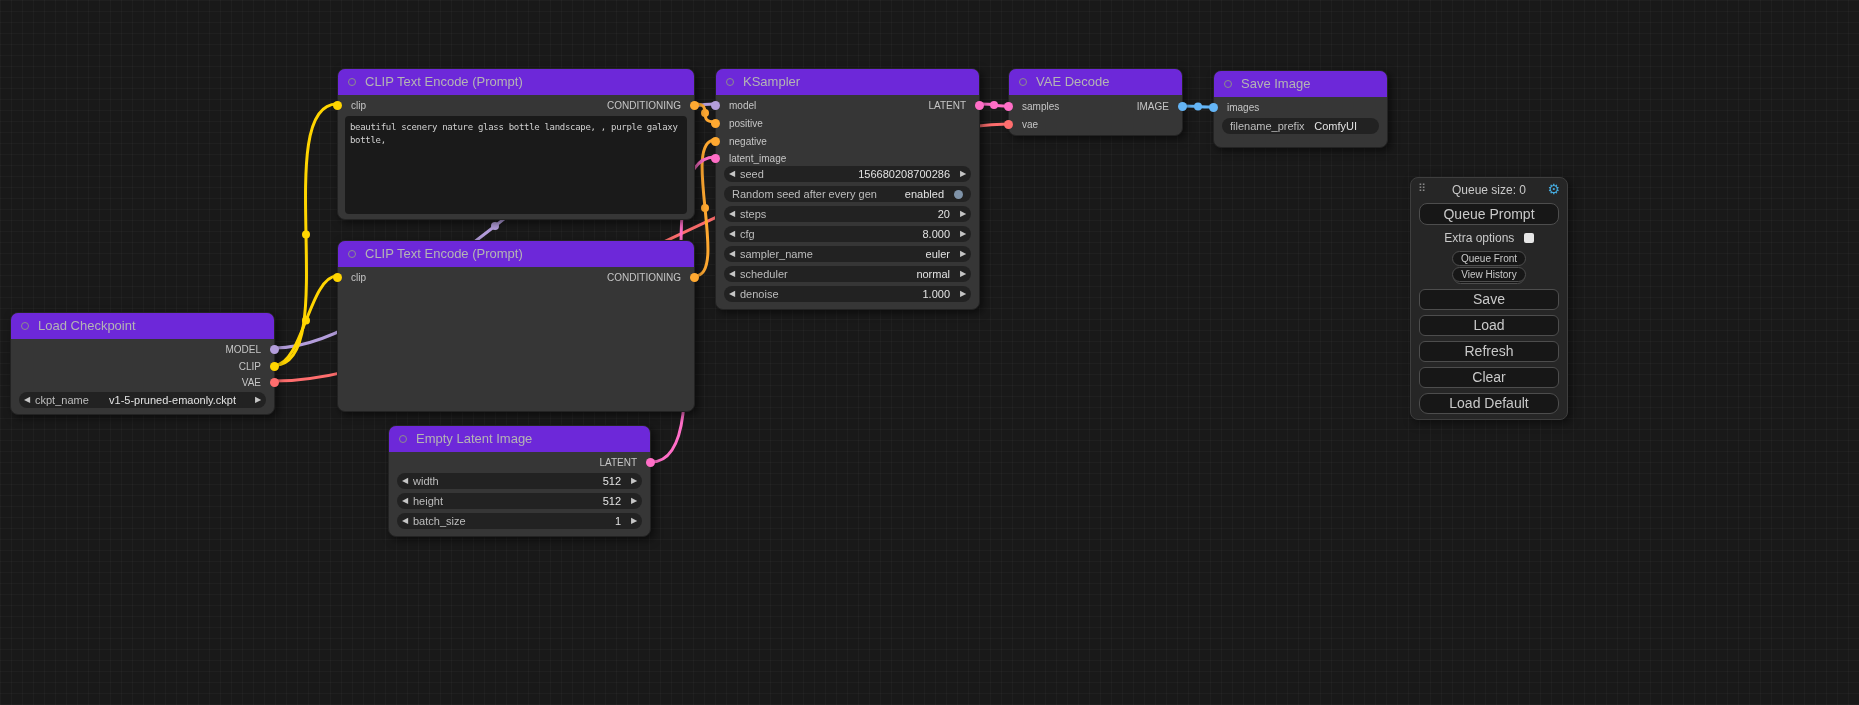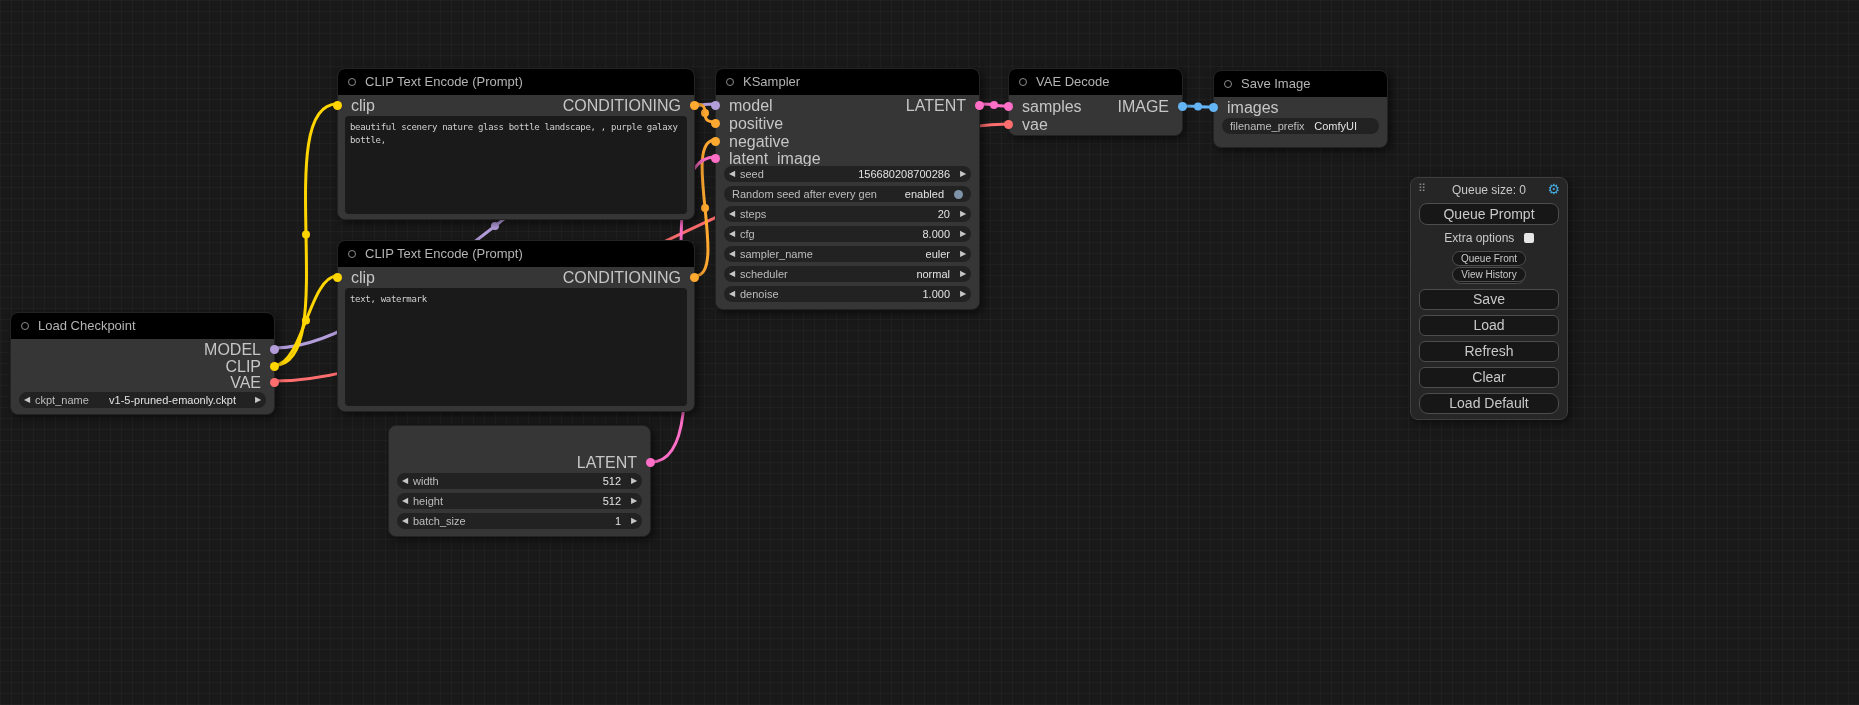--- a/index.html
+++ b/index.html
@@ -12,30 +12,30 @@
       linear-gradient(90deg, rgba(255,255,255,0.028) 1px, transparent 1px);
     background-size:11px 11px;
   }
   #wires { position:absolute; left:0; top:0; z-index:1; }
 
   .node {
     position:absolute; background:#363636; border:1px solid #232323;
     border-radius:8px; box-shadow:3px 3px 9px rgba(0,0,0,0.55); z-index:2;
   }
   .node-title {
-    position:relative; height:26px; line-height:25px; background:#000000;
+    position:relative; height:26px; line-height:25px; background:#6d28d9;
     border-radius:7px 7px 0 0; color:#b4b4b4; font-size:13px; padding-left:27px;
     white-space:nowrap; overflow:hidden;
   }
   .collapse-dot {
     position:absolute; left:10px; top:9px; width:8px; height:8px;
     border-radius:50%; border:1.5px solid #8c8c8c;
   }
   .slot { position:absolute; left:0; right:0; height:17px; line-height:17px;
-          font-size:16px; color:#c6c6c6; }
+          font-size:10px; color:#c6c6c6; }
   .slot .sname { position:absolute; left:13px; }
   .slot .stype { position:absolute; right:13px; }
   .dot { position:absolute; width:9px; height:9px; border-radius:50%; top:4px; }
   .dot.in  { left:-5px; }
   .dot.out { right:-5px; }
 
   .widget {
     position:absolute; left:8px; right:8px; height:16px; background:#222;
     border-radius:8px; display:flex; align-items:center;
     font-size:11px; color:#bdbdbd;
@@ -144,24 +144,27 @@
     <div class="node-title">
       <span class="collapse-dot"></span>
       <span>CLIP Text Encode (Prompt)</span>
     </div>
     <div class="slot" style="top:28px;">
       <span class="dot in" style="background: rgb(255, 213, 0);"></span>
       <span class="sname">clip</span>
       <span class="stype">CONDITIONING</span>
       <span class="dot out" style="background: rgb(255, 169, 49);"></span>
     </div>
-    <div class="nodetext" style="top:47px; height:118px;">text, watermark</div>
   </div>
 
   <div class="node" style="left:388px; top:425px; width:263px; height:112px;">
+    <div class="node-title">
+      <span class="collapse-dot"></span>
+      <span>Empty Latent Image</span>
+    </div>
     <div class="slot" style="top:28px;">
       <span class="stype">LATENT</span>
       <span class="dot out" style="background: rgb(255, 110, 199);"></span>
     </div>
     <div class="widget" style="top:47px;">
       <span class="arrow">◀</span>
       <span class="wname">width</span>
       <span class="wvalue">512</span>
       <span class="arrow">▶</span>
     </div>

